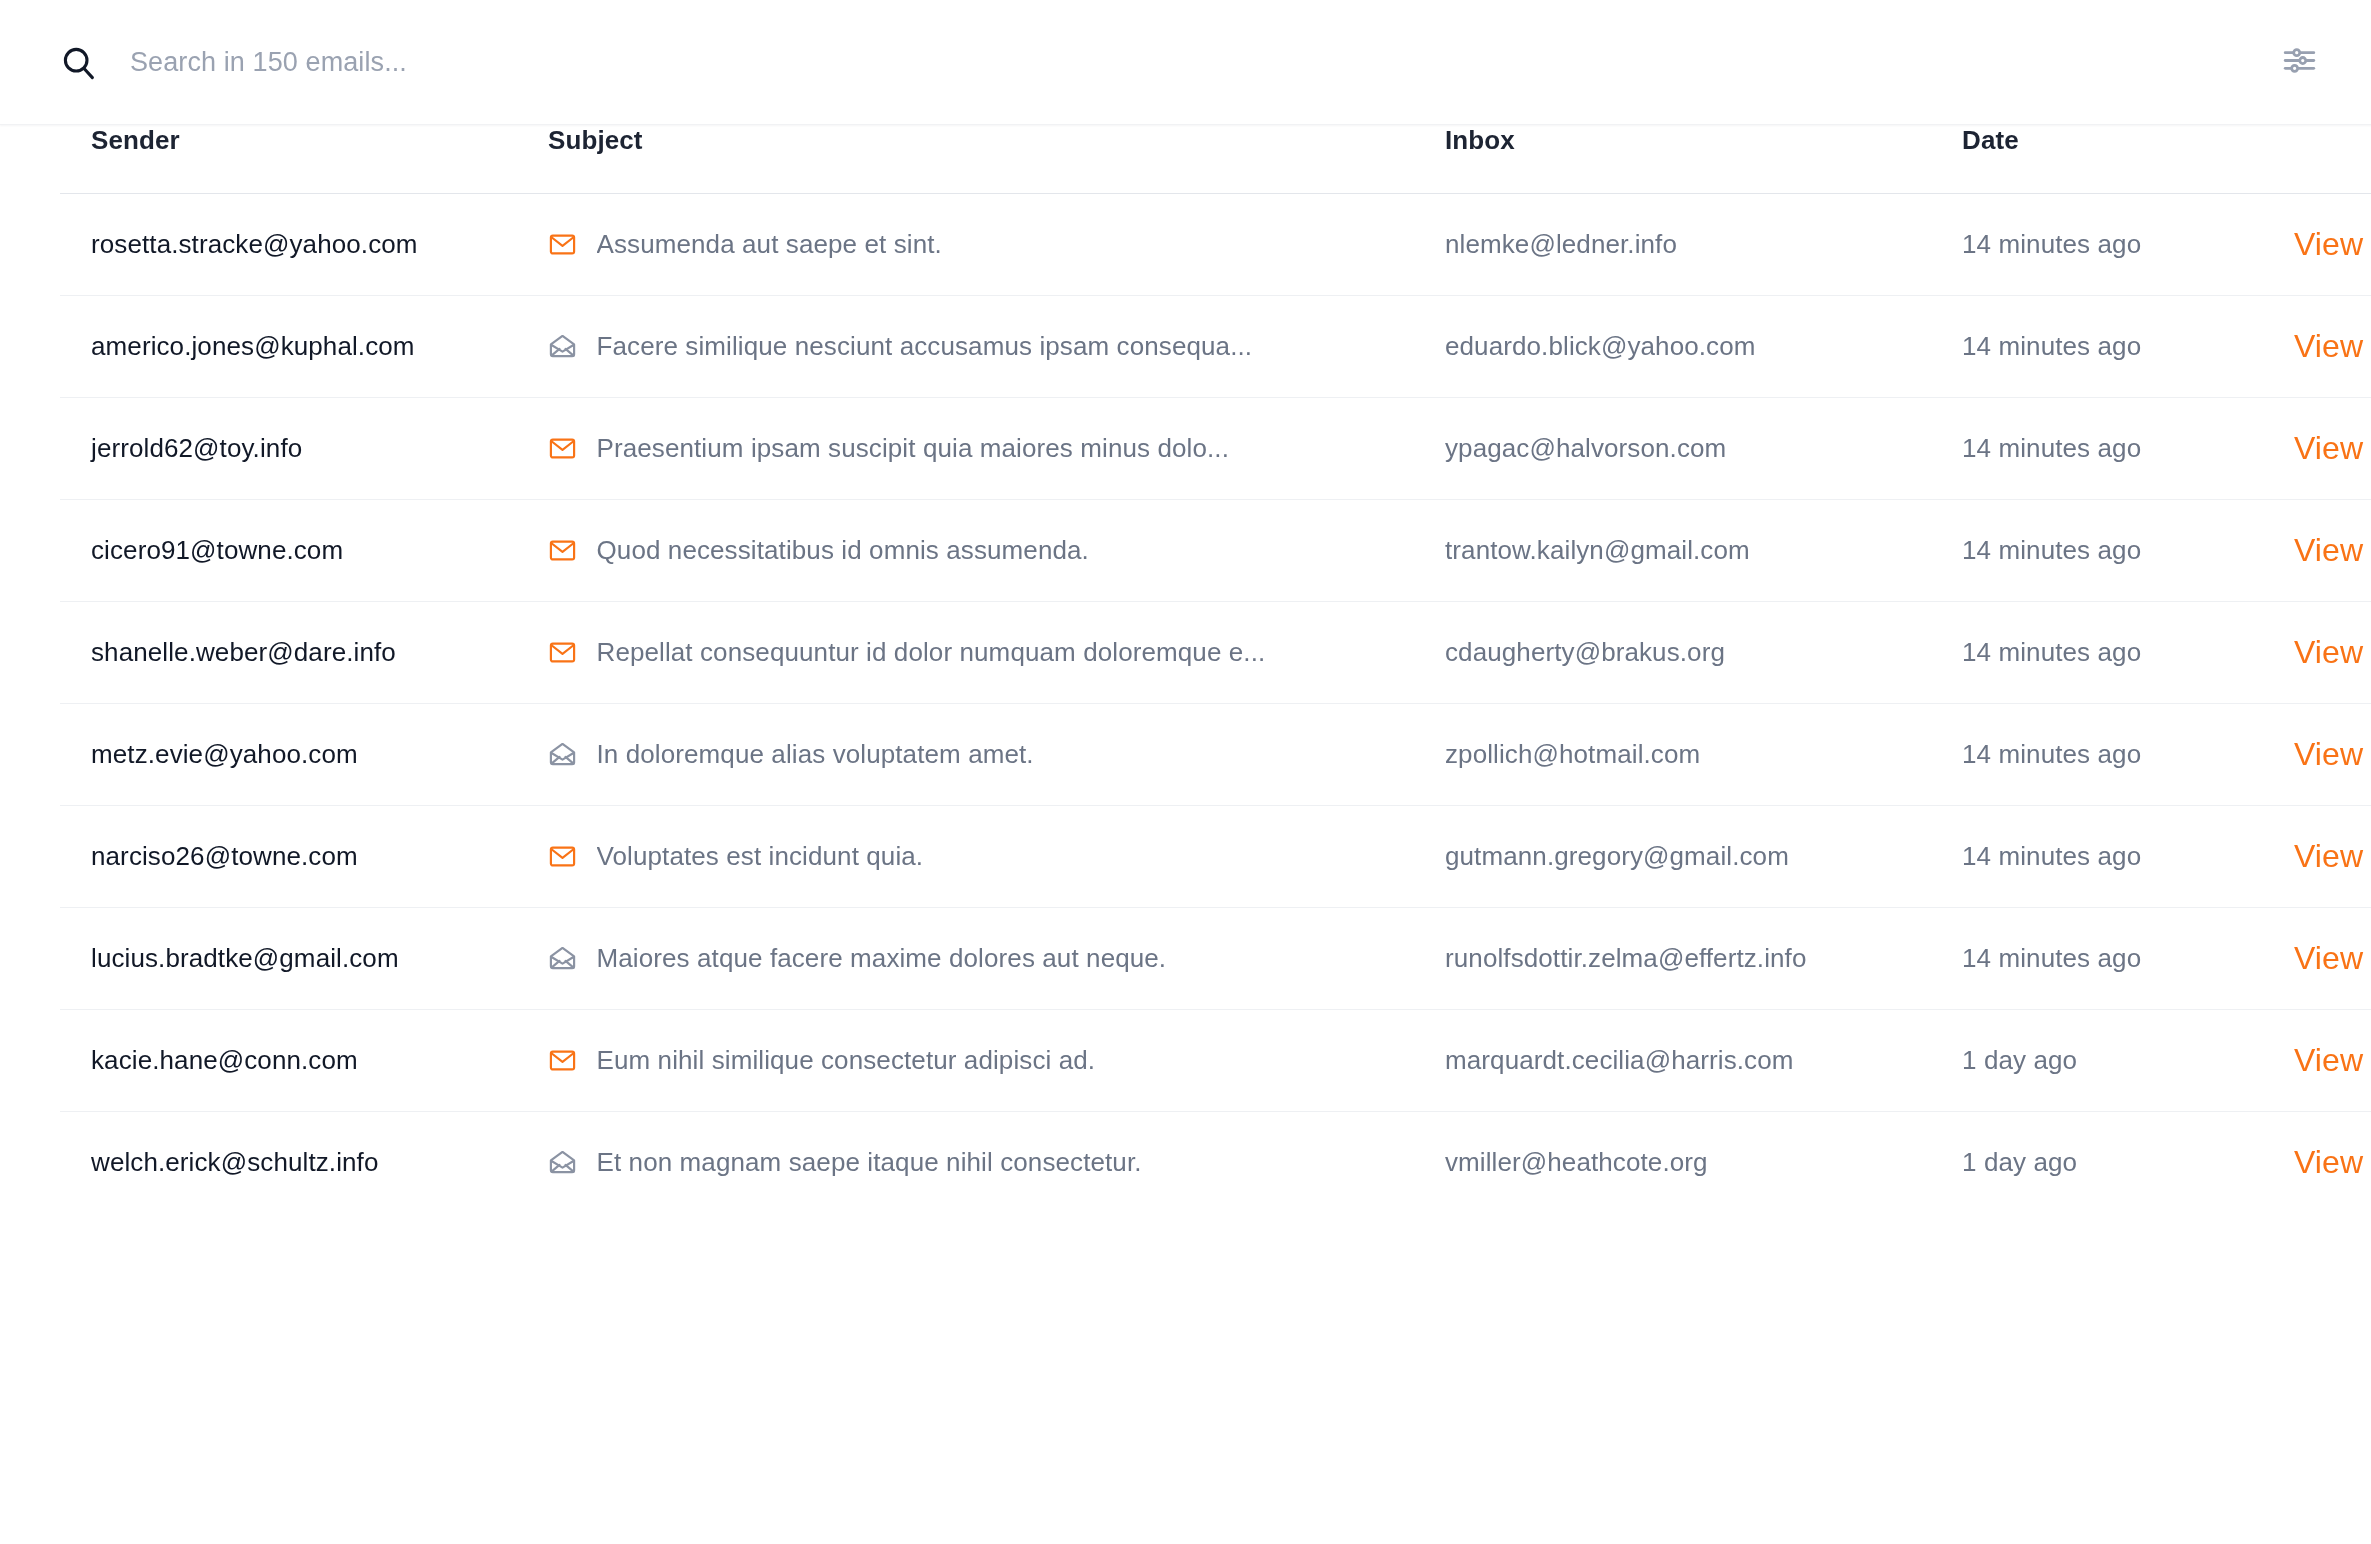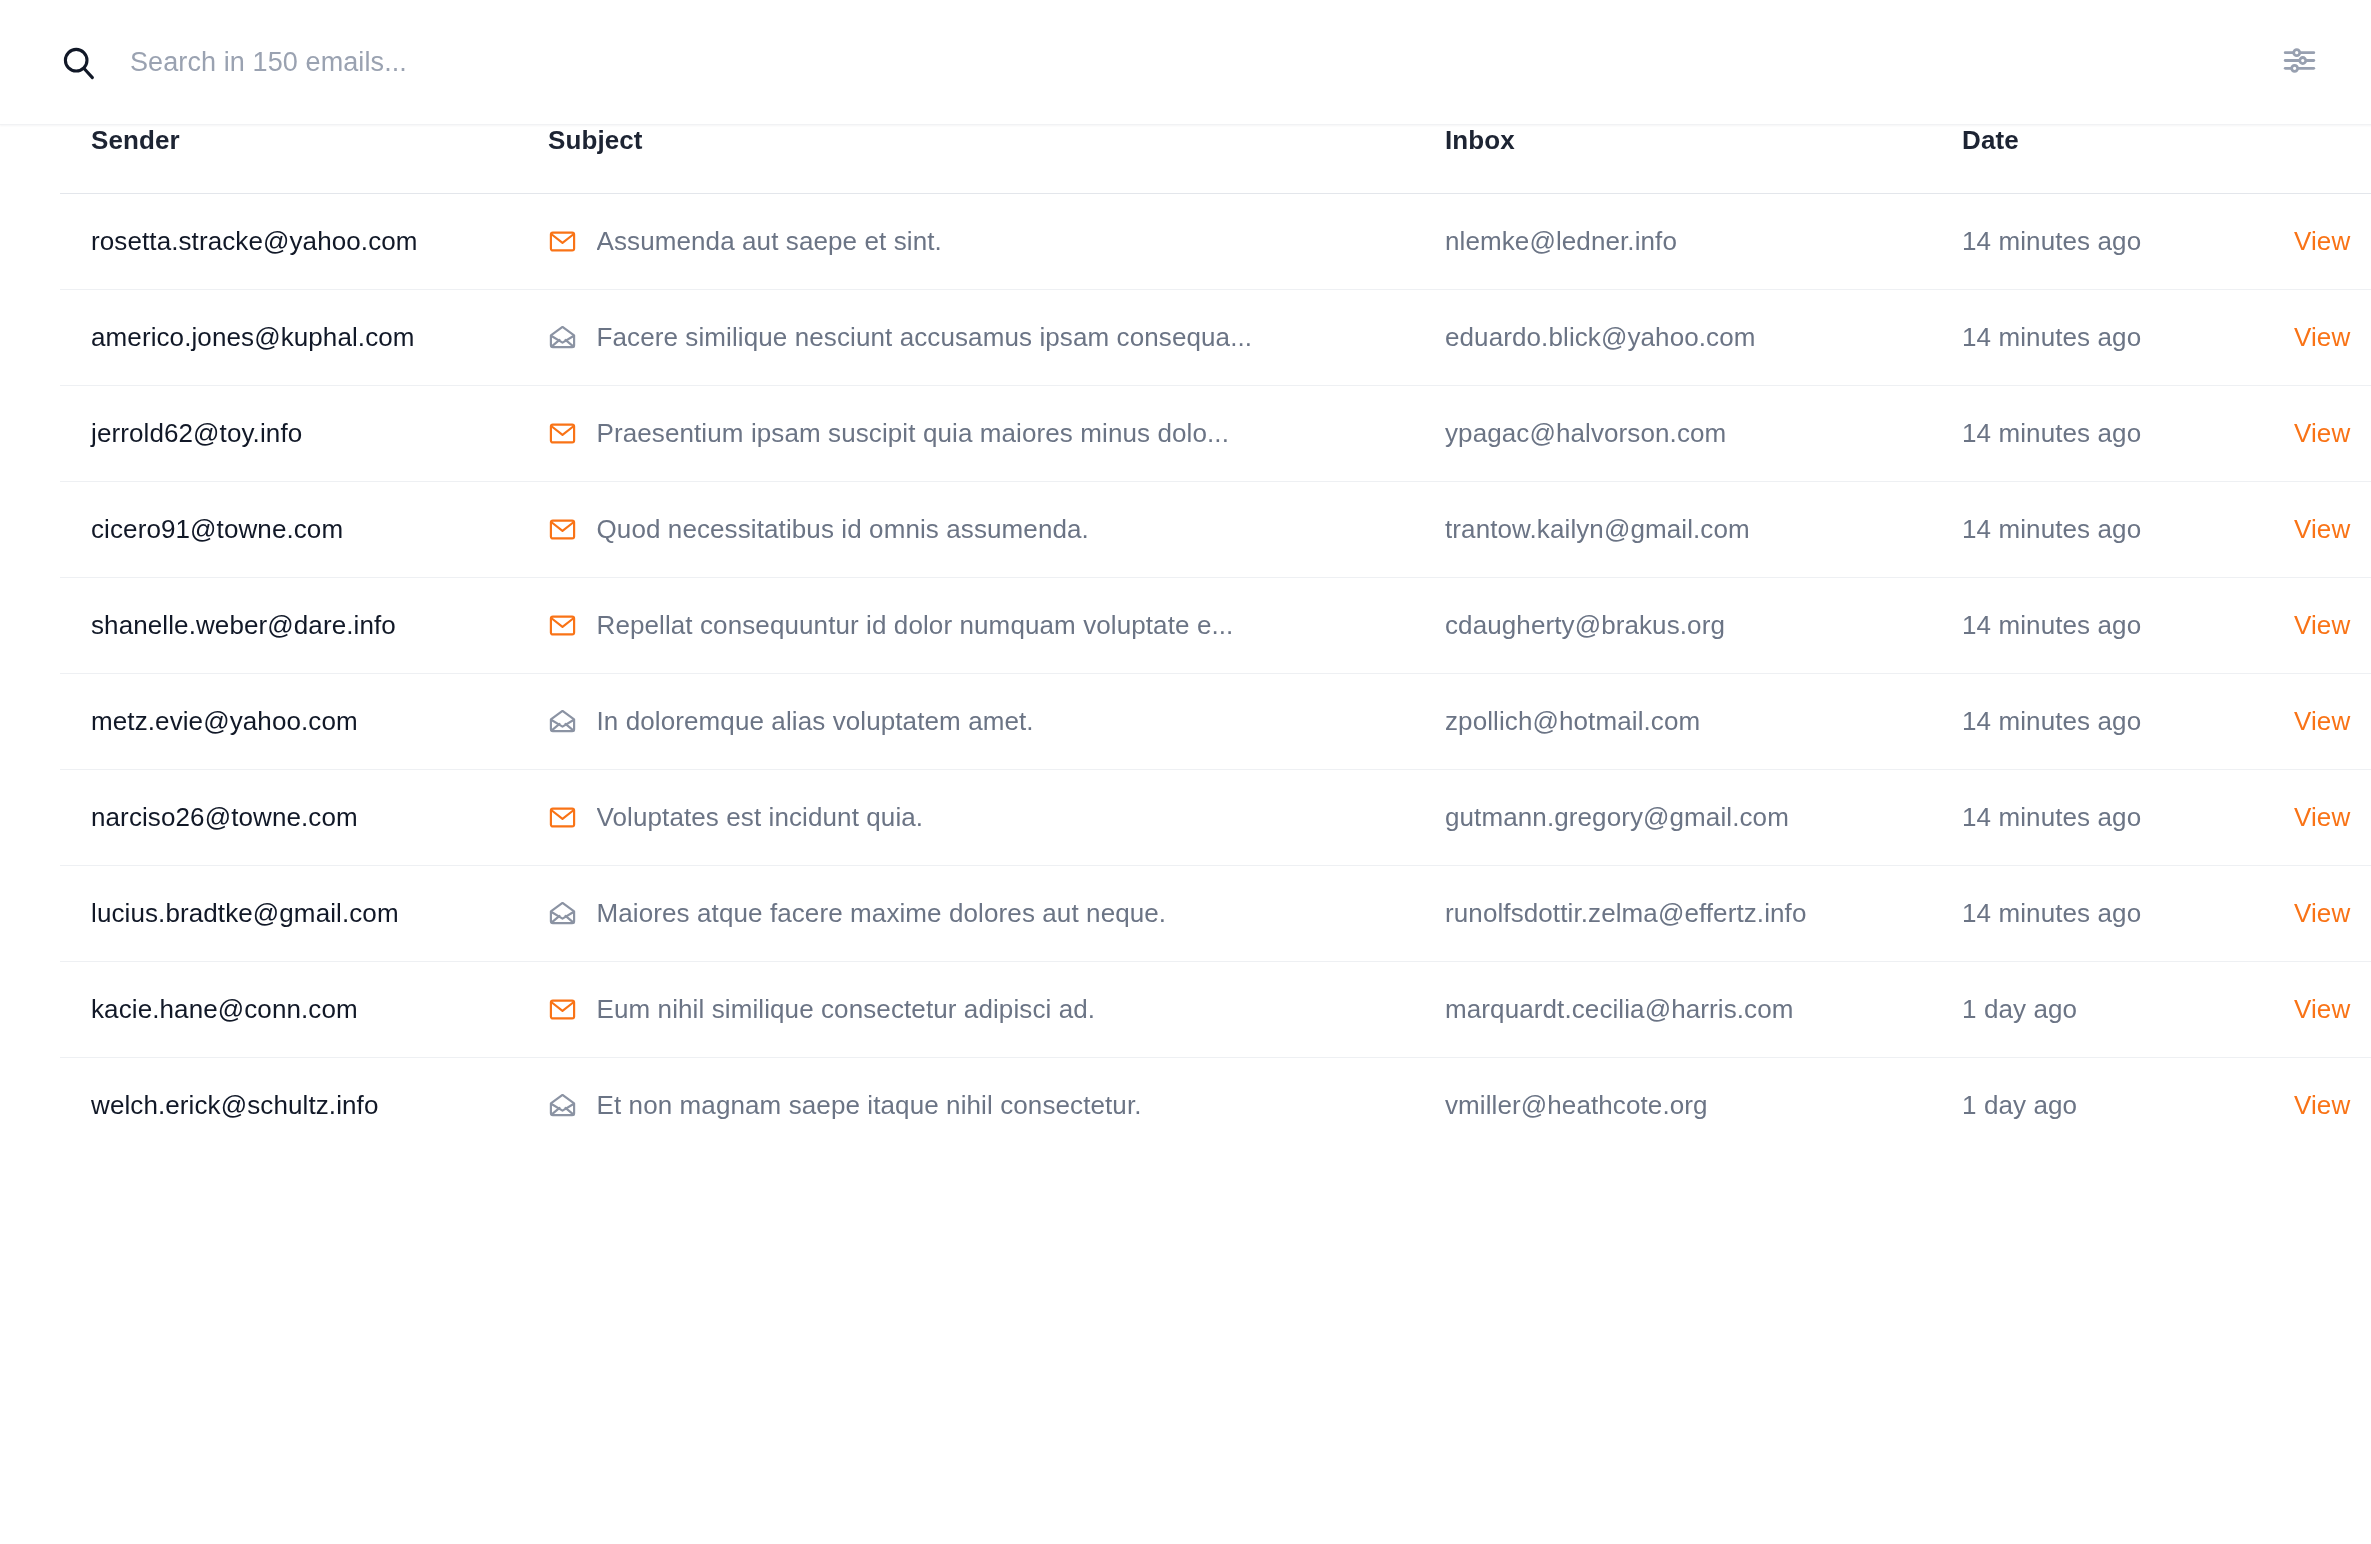--- a/index.html
+++ b/index.html
@@ -141,21 +141,21 @@
     text-overflow: ellipsis;
     white-space: nowrap;
   }
 
   td.inbox { color: #6b7485; letter-spacing: 0.1px; }
   td.date  { color: #6b7485; letter-spacing: 0.1px; }
 
   td.action { text-align: left; }
   .view-link {
     color: #f97316;
-    font-size: 26px;
+    font-size: 32px;
     text-decoration: none;
     letter-spacing: 0.1px;
     cursor: pointer;
   }
 
   
   .footer {
     position: absolute;
     left: 68px;
     right: 60px;
@@ -325,21 +325,21 @@
           <tr>
             <td class="sender">shanelle.weber@dare.info</td>
             <td class="subject">
               <span class="subject-inner">
                 <span>
                   <svg class="env-icon" viewBox="0 0 24 24" fill="none" stroke="#f97316" stroke-width="1.8" stroke-linecap="round" stroke-linejoin="round">
                     <rect x="2.4" y="4.6" width="19.2" height="14.8" rx="1.6"></rect>
                     <path d="M2.9 6 12 13.1 21.1 6"></path>
                   </svg>
                 </span>
-                <span class="subject-text">Repellat consequuntur id dolor numquam voluptate e...</span>
+                <span class="subject-text">Repellat consequuntur id dolor numquam doloremque e...</span>
               </span>
             </td>
             <td class="inbox">cdaugherty@brakus.org</td>
             <td class="date">14 minutes ago</td>
             <td class="action"><a class="view-link" href="#">View</a></td>
           </tr>
           <tr>
             <td class="sender">metz.evie@yahoo.com</td>
             <td class="subject">
               <span class="subject-inner">

